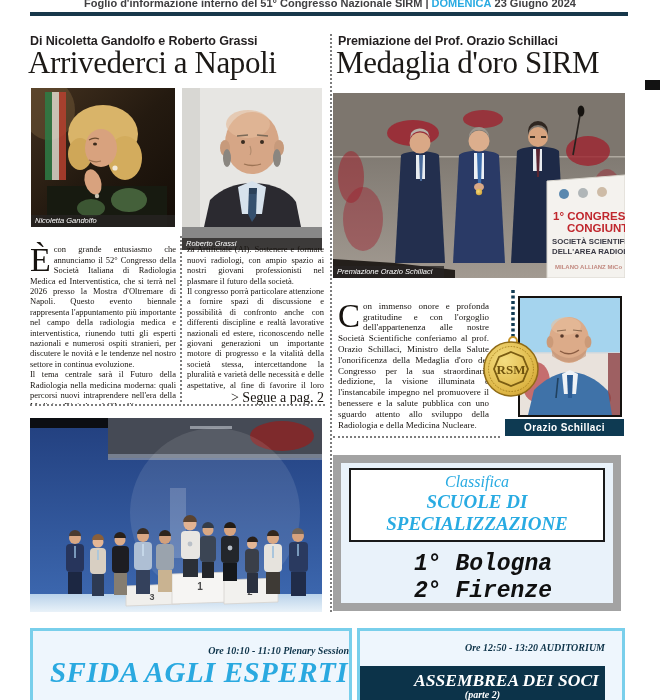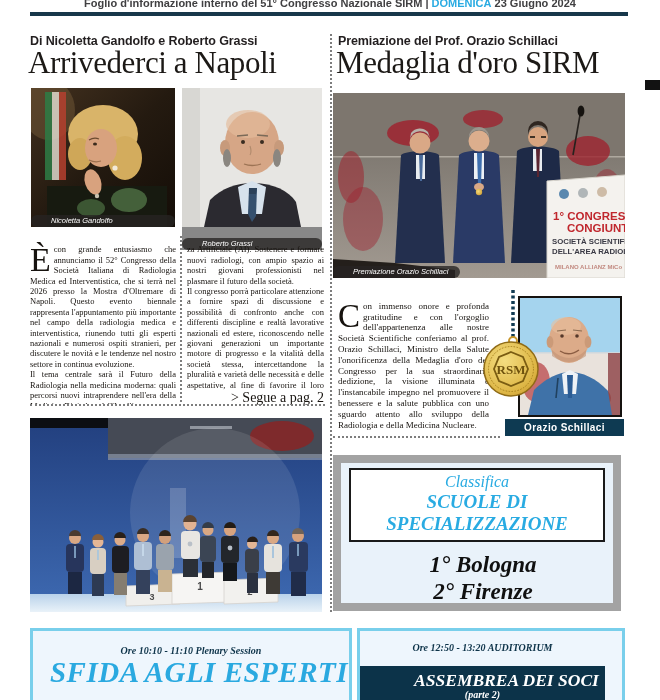--- a/index.html
+++ b/index.html
@@ -19,21 +19,21 @@
   
   .kicker { font-size:12.5px; font-weight:800; color:#221e1f; letter-spacing:-0.1px; }
   .headline { font-family:"Liberation Serif", serif; font-size:31px; line-height:33px;
               color:#1c1916; letter-spacing:-0.4px; white-space:nowrap; }
 
   
   .photo { overflow:hidden; background:#888; }
   .photo svg { display:block; }
   .photo-caption { position:absolute; left:0; right:0; bottom:0; height:12px;
                    background:rgba(38,36,34,0.78); color:#fff; font-style:italic;
-                   font-size:7.5px; line-height:12px; padding-left:20px;border-radius:6px; }
+                   font-size:7.5px; line-height:12px; padding-left:4px; }
   .photo-caption.partial { right:auto; padding-right:12px; }
 
   
   .bodytext { font-family:"Liberation Serif", serif; font-size:8.5px; line-height:10.4px;
               text-align:justify; color:#17130f; white-space:pre-line; overflow:hidden; }
   .bodytext-r { font-size:9px; line-height:10.8px; }
   .dropcap { float:left; font-family:"Liberation Serif", serif; font-size:34px; line-height:27px;
              padding:2px 3px 0 0; white-space:normal; }
   .segue { font-family:"Liberation Serif", serif; font-size:14px; text-align:right; color:#17130f; }
 
@@ -47,28 +47,28 @@
                        line-height:17px; text-align:center; letter-spacing:0.4px; z-index:4; }
   .medal-wrap { z-index:5; }
 
   
   .classifica { background:#e9f2fa; border:8px solid #a3a3a3; text-align:center; }
   .classifica-inner { margin:5px 8px 0; border:2px solid #1a1a1a; background:#fff; padding:3px 0 5px; }
   .classifica-title { font-family:"Liberation Serif", serif; font-style:italic; font-size:16px;
                       line-height:18px; color:#29abe2; }
   .classifica-sub { font-family:"Liberation Serif", serif; font-style:italic; font-weight:800;
                     font-size:19px; line-height:22px; color:#29abe2; }
-  .classifica-rank { font-family:Liberation Serif, serif; font-style:italic; font-weight:800;
+  .classifica-rank { font-family:Liberation Mono, monospace; font-style:italic; font-weight:800;
                      font-size:23px; line-height:27px; color:#101010;padding-left:12px; }
   .classifica-ranks { margin-top:9px; }
 
   
   .agenda-box { background:#eef6fd; border:3px solid #79cfeb; border-bottom:none; text-align:center; }
   .agenda-time { font-family:"Liberation Serif", serif; font-style:italic; font-weight:800;
-                 font-size:10px; color:#0d3349; }
+                 font-size:10px; color:#0d3349;text-align:right; }
   .agenda-title-left { font-family:"Liberation Serif", serif; font-style:italic; font-weight:800;
                        font-size:29px; color:#2aa9e0; letter-spacing:0.5px; margin-top:0;padding-left:16px; }
   .navy-bar { position:absolute; left:0; top:35px; width:245px; height:40px; background:#0c3349;
               color:#fff; text-align:center; }
   .navy-bar-title { font-family:"Liberation Serif", serif; font-style:italic; font-weight:800;
                     font-size:17.5px; line-height:20px; margin-top:4px;padding-left:48px; }
   .navy-bar-sub { font-family:"Liberation Serif", serif; font-style:italic; font-weight:800;
                   font-size:10px; line-height:10px; }
   .agenda-time-r { width:245px; }
 </style>

